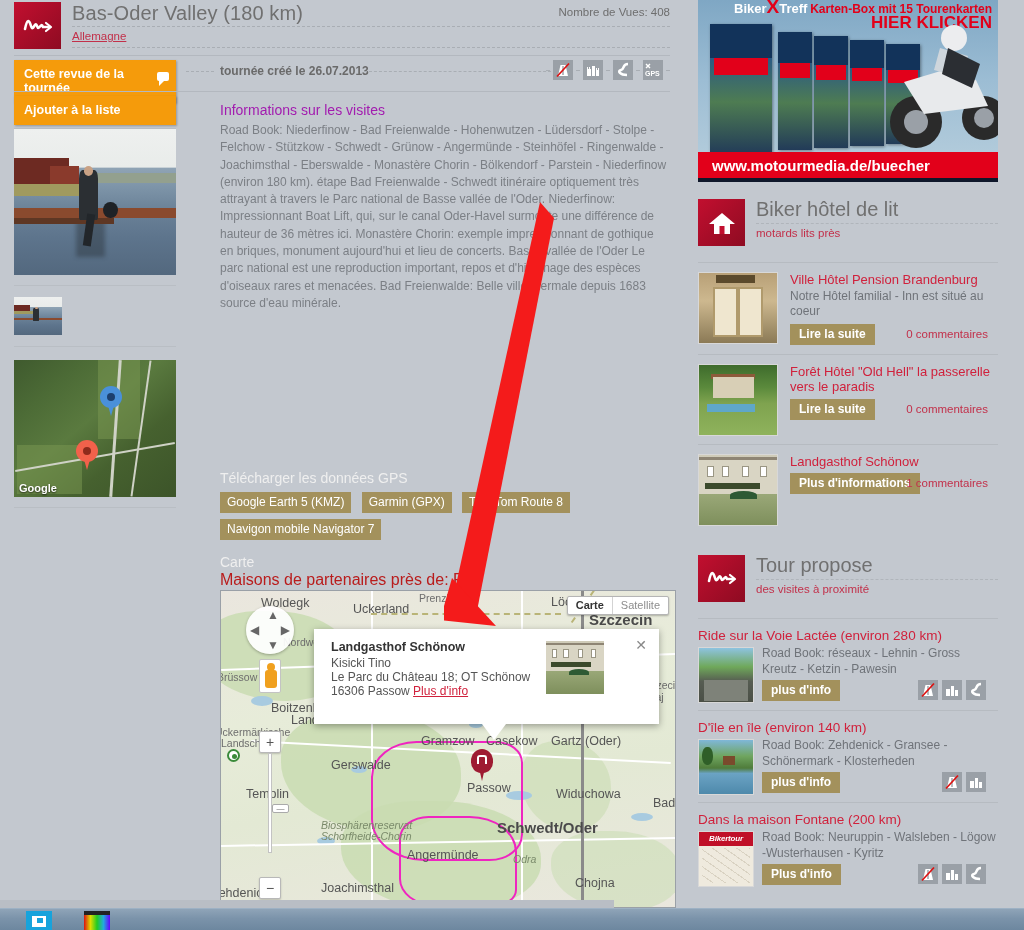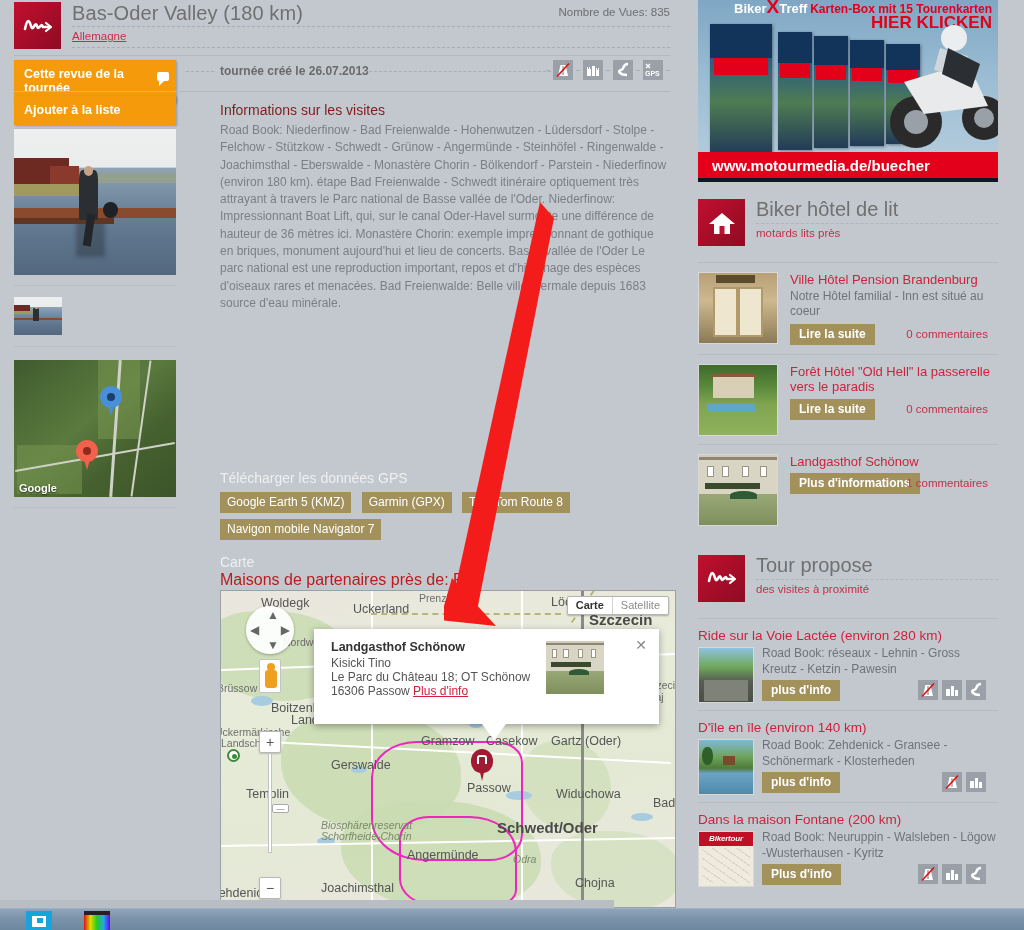--- a/index.html
+++ b/index.html
@@ -96,21 +96,21 @@
   .photo-map .field{position:absolute;background:rgba(120,150,80,.55);}
   .photo-map .road{position:absolute;background:#cfd2c6;}
   .gpin{position:absolute;width:22px;height:30px;}
   .gpin .bulb{position:absolute;left:0;top:0;width:22px;height:22px;border-radius:50%;}
   .gpin .tip{position:absolute;left:7px;top:16px;width:0;height:0;border-left:4px solid transparent;border-right:4px solid transparent;border-top:14px solid;}
   .gpin .hole{position:absolute;left:7px;top:7px;width:8px;height:8px;border-radius:50%;background:#1c3f6e;}
   .gwm{position:absolute;left:5px;bottom:3px;color:#fff;font-size:11px;font-weight:bold;text-shadow:0 1px 2px rgba(0,0,0,.7);}
 
   
   .info { position:absolute; left:206px; top:102px; right:0; }
-  .h2 { font-size:14px; color:#7f1d1d; margin:0 0 4px 0; font-weight:normal; }
+  .h2 { font-size:14px; color:#a21caf; margin:0 0 4px 0; font-weight:normal; }
   .body-txt { font-size:12px; color:#7b7f85; line-height:17.3px; text-align:left; }
 
   .gps-block{ position:absolute; left:206px; top:470px; right:0;}
   .gps-title{ font-size:14px; color:#efefef; margin-bottom:6px;}
   .tagbtn{
     display:inline-block; background:#a3915c; color:#fff; font-size:12px;
     padding:3px 7px 4px 7px; margin:0 7px 6px 0; cursor:pointer;
   }
   .carte-title{ font-size:14px; color:#efefef; margin-top:8px;}
   .carte-sub{ font-size:16px; color:#b91c1c; margin-top:1px;}
@@ -267,21 +267,21 @@
   <div class="main-col">
 
     <div class="hdr">
       <div class="hdr-logo">
         <svg width="30" height="18" viewBox="0 0 30 18">
           <path d="M2 12 C4 2,6 2,8 9 C10 16,12 3,14 9 C16 15,18 4,20 10 L26 10" stroke="#fff" stroke-width="2.6" fill="none" stroke-linecap="round"></path>
           <path d="M23 6 L28 10 L23 14" stroke="#fff" stroke-width="2.2" fill="none" stroke-linecap="round" stroke-linejoin="round"></path>
         </svg>
       </div>
       <div class="hdr-title">Bas-Oder Valley (180 km)</div>
-      <div class="hdr-views">Nombre de Vues: 835</div>
+      <div class="hdr-views">Nombre de Vues: 408</div>
       <div class="hdr-dash"></div>
       <div class="hdr-country">Allemagne</div>
       <div class="hdr-dash2"></div>
     </div>
 
     <div class="rowline" style="top:55px;"></div>
 
     <div class="btn-orange btn-review">
       <span>Cette revue de la tournée</span>
       <span class="bubble"></span>
@@ -452,21 +452,21 @@
           <div class="mlabel ital" style="left: 100px; top: 228px;">Biosphärenreservat</div>
           <div class="mlabel ital" style="left: 100px; top: 239px;">Schorfheide-Chorin</div>
           <div class="mlabel big" style="left: 276px; top: 228px;">Schwedt/Oder</div>
           <div class="mlabel mid" style="left: 186px; top: 257px;">Angermünde</div>
           <div class="mlabel mid" style="left: 100px; top: 290px;">Joachimsthal</div>
           <div class="mlabel mid" style="left: 354px; top: 285px;">Chojna</div>
           <div class="mlabel ital" style="left: 292px; top: 262px;">Odra</div>
           <div class="mlabel mid" style="left: 212px; top: 308px;">Lunow-Stolzenhagen</div>
           <div class="mlabel mid" style="left: 432px; top: 205px;">Bad</div>
           <div class="mlabel" style="left: 198px; top: 1px;">Prenzlau</div>
-          <div class="mlabel" style="left: -4px; top: 91px;">Brüssow</div>
+          <div class="mlabel" style="left: -4px; top: 80px;">Brüssow</div>
           <div class="mlabel mid" style="left: -10px; top: 295px;">Zehdenick</div>
         </div>
 
       <div class="redpin" style="left:250px;top:158px;">
         <div class="b"></div>
           <div class="g"></div>
           <div class="t"></div>
       </div>
 
       <div class="map-type">

